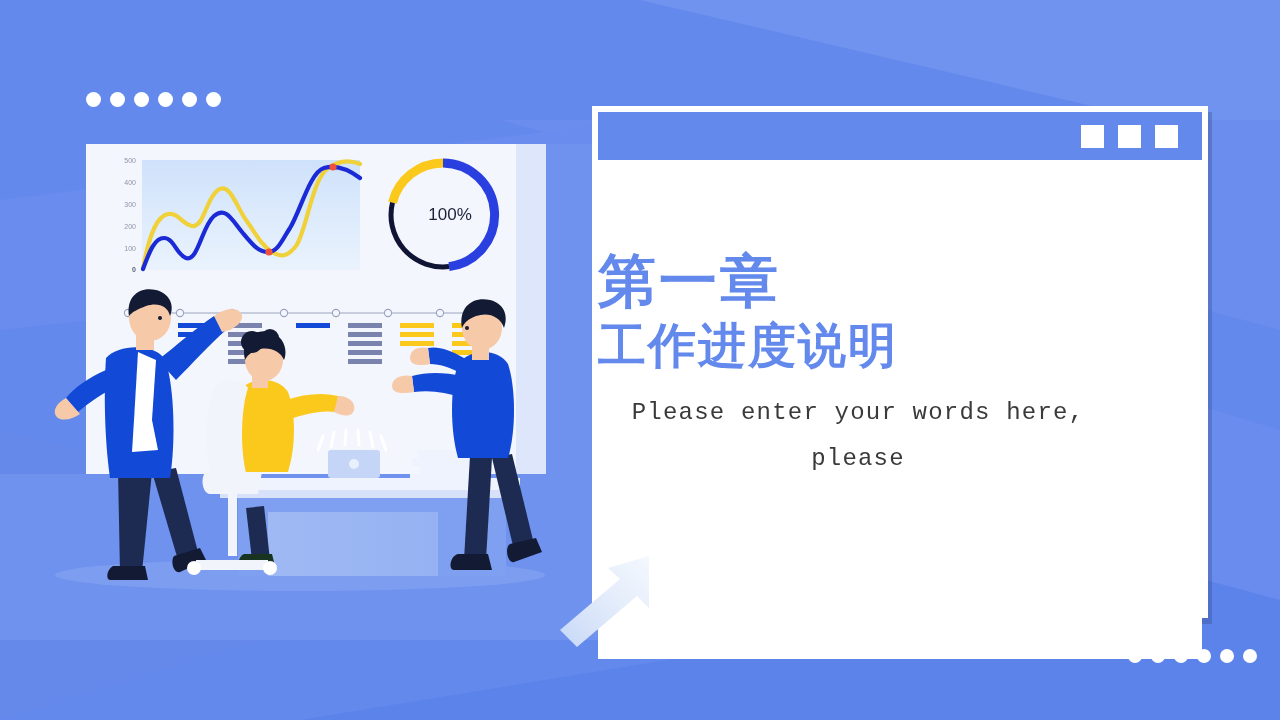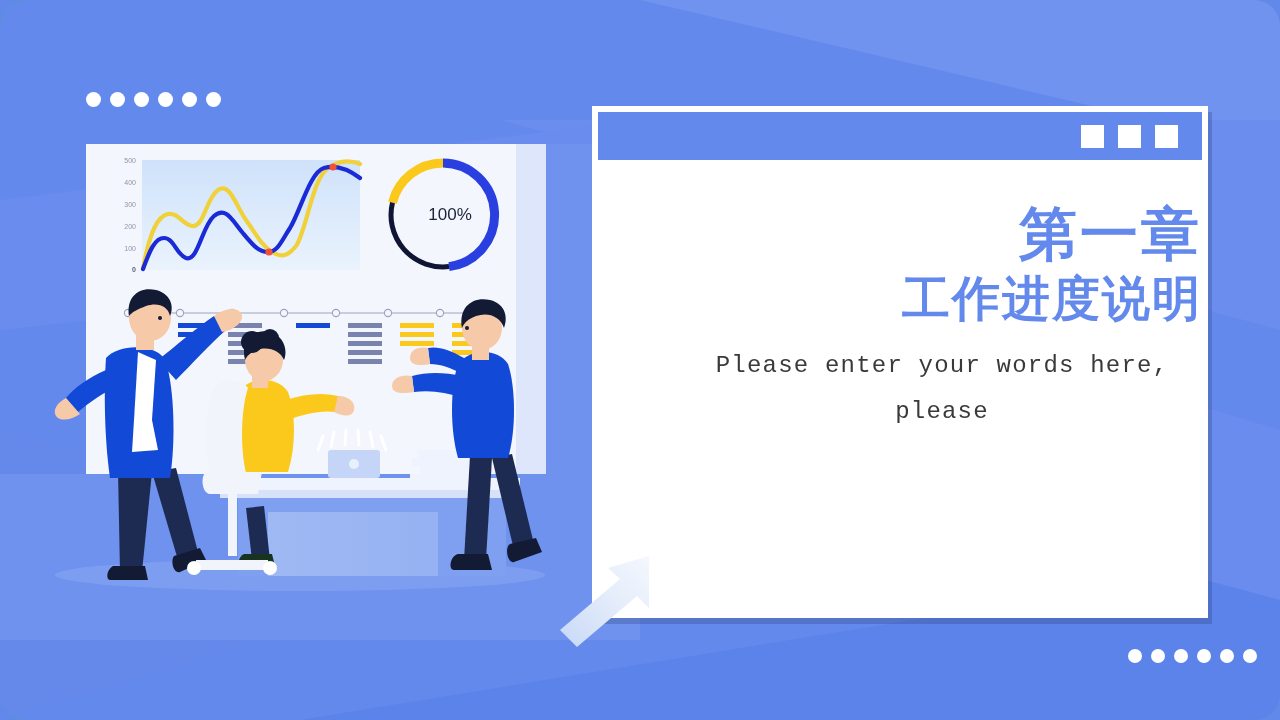--- a/index.html
+++ b/index.html
@@ -9,21 +9,20 @@
     background:#6288ec;
     position:relative;
   }
 
   
   #stage {
     position:absolute; inset:0;
     width:1280px; height:720px;
     background:#22c55e;
     overflow:hidden;
-    border-radius:26px;
   }
   .bg-shape { position:absolute; }
 
   
   .dot-row { position:absolute; display:flex; gap:9px; }
   .dot-row .dot {
     width:15px; height:15px; border-radius:50%;
     background:#ffffff;
   }
   #dots-tl { left:86px; top:92px; }
@@ -48,22 +47,23 @@
     height:48px; width:100%;
     background:#6389ec;
     display:flex; align-items:center; justify-content:flex-end;
     padding-right:24px; gap:14px;
   }
   .tb-square { width:23px; height:23px; background:#ffffff; }
   #card-body {
     height:calc(100% - 48px);
     background:#ffffff;
     display:flex; flex-direction:column;
-    align-items:flex-end; justify-content:flex-start;
+    align-items:flex-start; justify-content:flex-start;
     padding-top:43px;
+    margin-top:47px;
   }
   #chapter-label {
     font-family:"Liberation Sans", sans-serif;
     font-size:58px; font-weight:bold;
     color:#6389ec; letter-spacing:3px;
     line-height:1.08;
   }
   #chapter-title {
     font-family:"Liberation Sans", sans-serif;
     font-size:48px; font-weight:bold;

